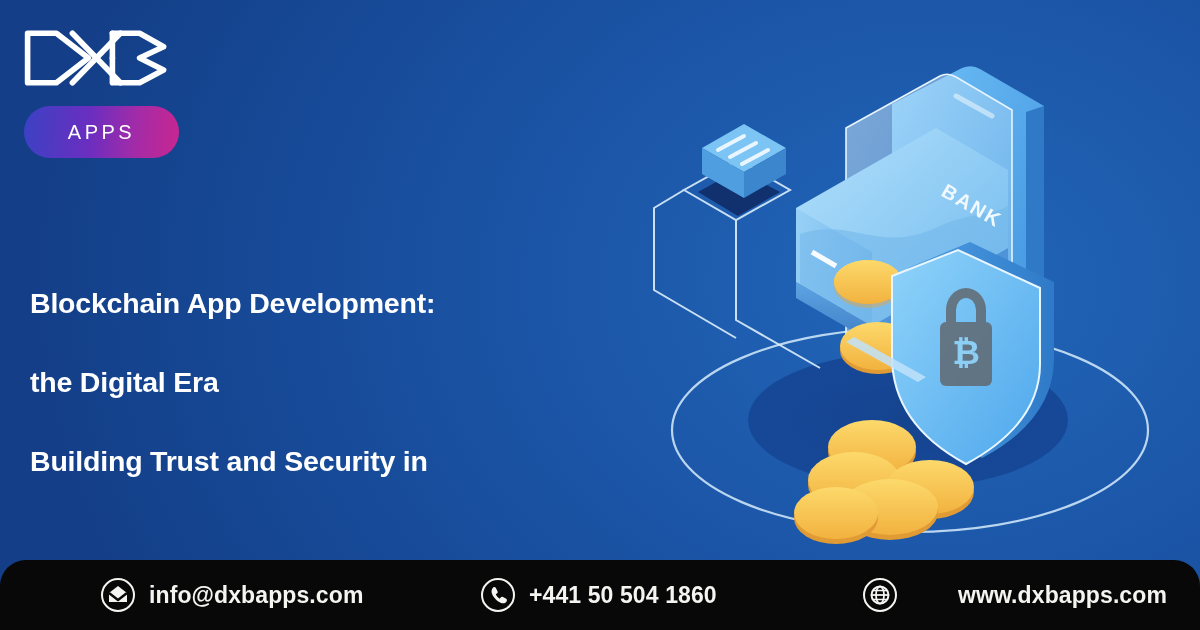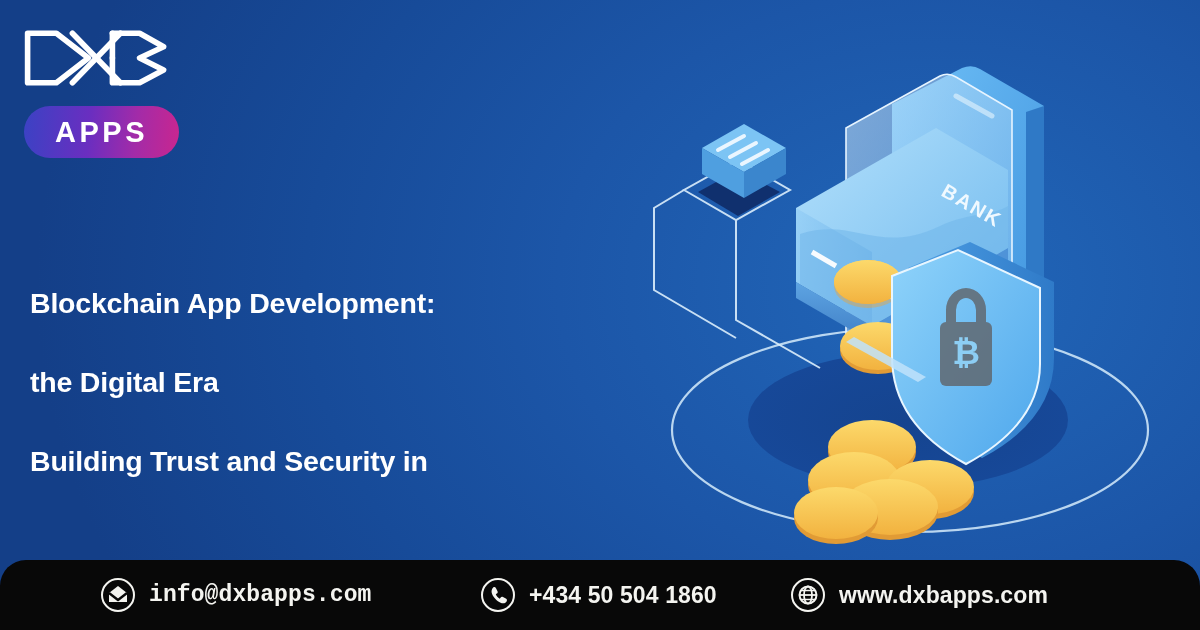--- a/index.html
+++ b/index.html
@@ -19,21 +19,21 @@
   
   .logo-block { position:absolute; left:18px; top:22px; width:200px; }
   .logo-mark { width:160px; height:72px; display:block; }
   .apps-badge {
     margin-top:12px; margin-left:6px;
     width:155px; height:52px; border-radius:26px;
     background:linear-gradient(95deg,#3b42c4 0%,#6a2ec0 42%,#a32ba8 72%,#c9268f 100%);
     display:flex; align-items:center; justify-content:center;
   }
   .apps-badge span {
-    color:#ffffff; font-size:29px; font-weight:bold;
+    color:#ffffff; font-size:20px; font-weight:normal;
     letter-spacing:3.5px; line-height:1;
   }
 
   
   .headline {
     position:absolute; left:30px; top:264px; width:600px;
     color:#ffffff;
   }
   .headline .line {
     font-size:28.5px; line-height:79px; white-space:nowrap;
@@ -47,23 +47,23 @@
   .art svg { width:100%; height:100%; display:block; overflow:visible; }
 
   
   .footer {
     position:absolute; left:0; bottom:0; width:1200px; height:70px;
     background:#080808;
     border-top-left-radius:26px; border-top-right-radius:26px;
     display:flex; align-items:center;
   }
   .contact { display:flex; align-items:center; position:absolute; }
-  .contact.c0 { left:100px;font-family:Liberation Mono, monospace; }
+  .contact.c0 { left:100px; }
   .contact.c1 { left:480px; }
-  .contact.c2 { left:790px; }
+  .contact.c2 { left:862px;gap:47px; }
   .contact .ico { width:36px; height:36px; flex:0 0 36px; margin-right:13px; }
   .contact .ico svg { width:36px; height:36px; display:block; }
   .contact .txt {
     color:#f4f4f0; font-size:23px; font-weight:bold; letter-spacing:0.1px;
     white-space:nowrap; line-height:1;
   }
 </style>
 </head>
 <body>
 
@@ -244,21 +244,21 @@
       <span class="txt">info@dxbapps.com</span>
     </div>
 
     <div class="contact c1">
       <span class="ico">
         <svg viewBox="0 0 36 36">
           <circle cx="18" cy="18" r="16" fill="none" stroke="#f4f4f0" stroke-width="2"></circle>
           <path d="M13.2 10.4 c1.2 -0.7 2.2 -0.3 2.8 0.9 l1.5 2.9 c0.5 1 0.2 1.8 -0.7 2.4 l-1 0.7 c0.6 1.6 2.1 3.4 3.9 4.4 l0.8 -1 c0.7 -0.9 1.5 -1.1 2.5 -0.6 l2.8 1.5 c1.2 0.6 1.5 1.7 0.8 2.8 c-1.3 2 -3.6 2.5 -6 1.4 c-3.6 -1.7 -7.2 -5.4 -8.6 -9.1 c-0.9 -2.4 -0.4 -4.6 1.2 -6.3 Z" fill="#f4f4f0"></path>
         </svg>
       </span>
-      <span class="txt">+434 50 504 1860</span>
+      <span class="txt">+441 50 504 1860</span>
     </div>
 
     <div class="contact c2">
       <span class="ico">
         <svg viewBox="0 0 36 36">
           <circle cx="18" cy="18" r="16" fill="none" stroke="#f4f4f0" stroke-width="2"></circle>
           <circle cx="18" cy="18" r="8.5" fill="none" stroke="#f4f4f0" stroke-width="2"></circle>
           <ellipse cx="18" cy="18" rx="4" ry="8.5" fill="none" stroke="#f4f4f0" stroke-width="1.8"></ellipse>
           <path d="M9.5 18 L26.5 18" stroke="#f4f4f0" stroke-width="1.8"></path>
           <path d="M11 13.5 L25 13.5 M11 22.5 L25 22.5" stroke="#f4f4f0" stroke-width="1.5"></path>

